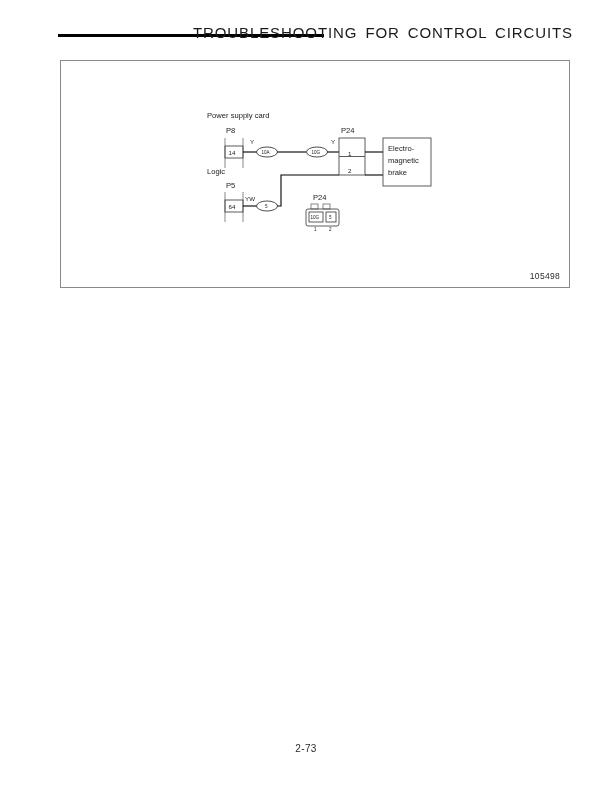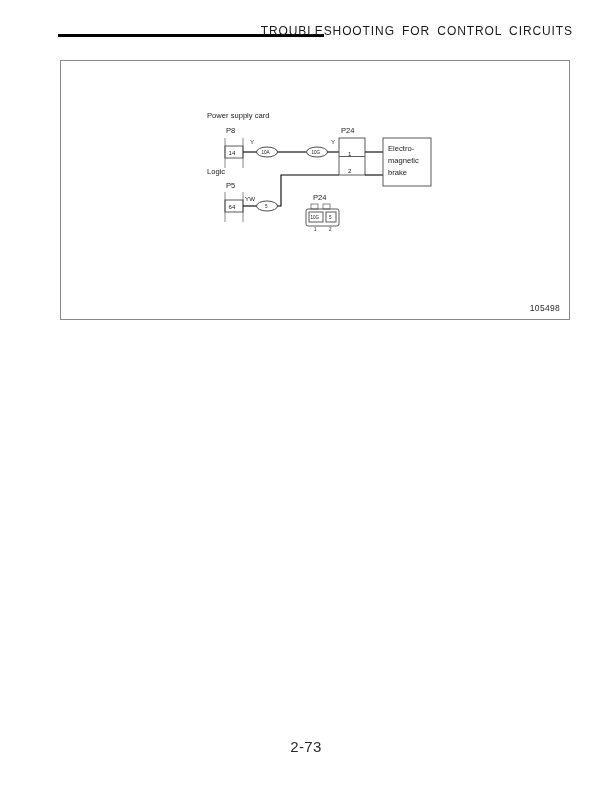--- a/index.html
+++ b/index.html
@@ -29,34 +29,34 @@
     left: 58px;
     top: 10px;
     width: 266px;
     height: 3px;
     background: #000000;
   }
   #header-title {
     position: absolute;
     right: 39px;
     top: 0px;
-    font-size: 12px;
+    font-size: 15px;
     letter-spacing: 0.9px;
     word-spacing: 3px;
     color: #1a1a1a;
     white-space: nowrap;
   }
 
   
   #figure-frame {
     position: absolute;
     left: 60px;
     top: 60px;
     width: 510px;
-    height: 260px;
+    height: 228px;
     border: 1px solid #8a8a8a;
     box-sizing: border-box;
   }
   #figure-number {
     position: absolute;
     right: 9px;
     bottom: 6px;
     font-size: 8.5px;
     letter-spacing: 0.3px;
     color: #2b2b2b;
@@ -111,21 +111,21 @@
 
   
   #page-footer {
     position: absolute;
     left: 0;
     top: 738px;
     width: 612px;
     text-align: center;
   }
   #page-number {
-    font-size: 15px;
+    font-size: 10px;
     letter-spacing: 0.4px;
     color: #2b2b2b;
     text-align: center;
   }
 </style>
 </head>
 <body>
 
 <div id="page-header">
   <div id="header-rule"></div>

